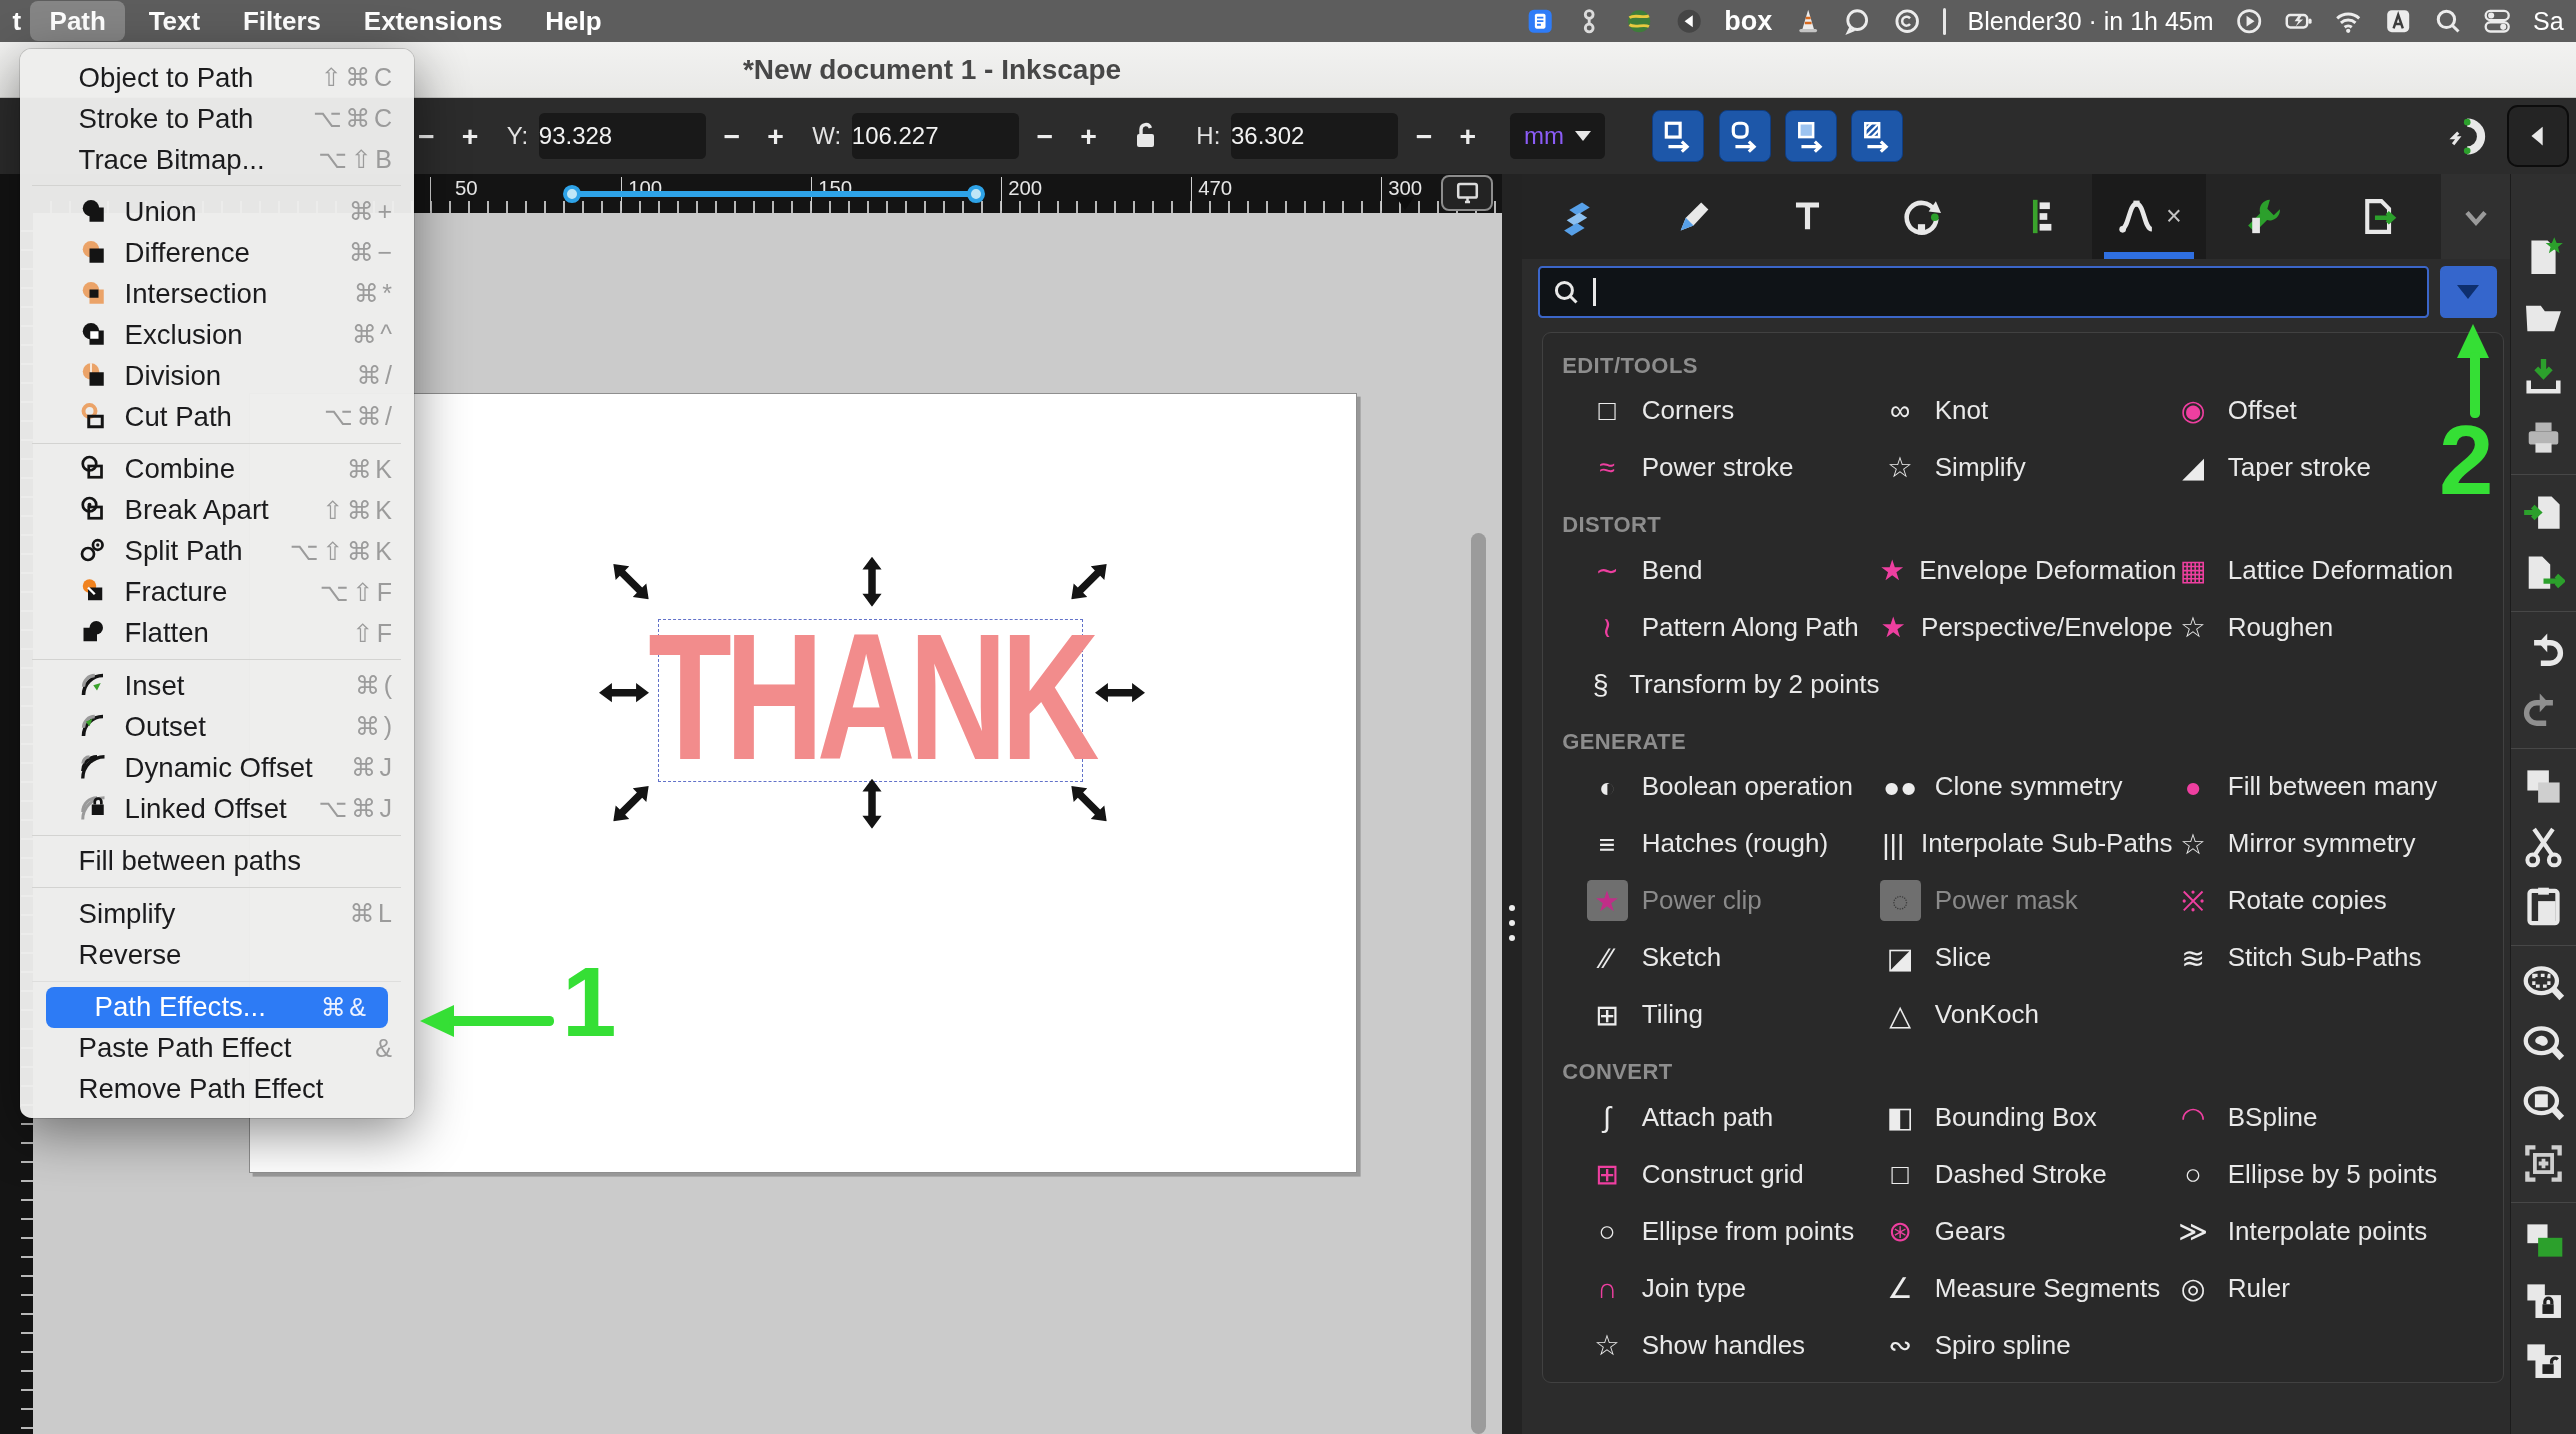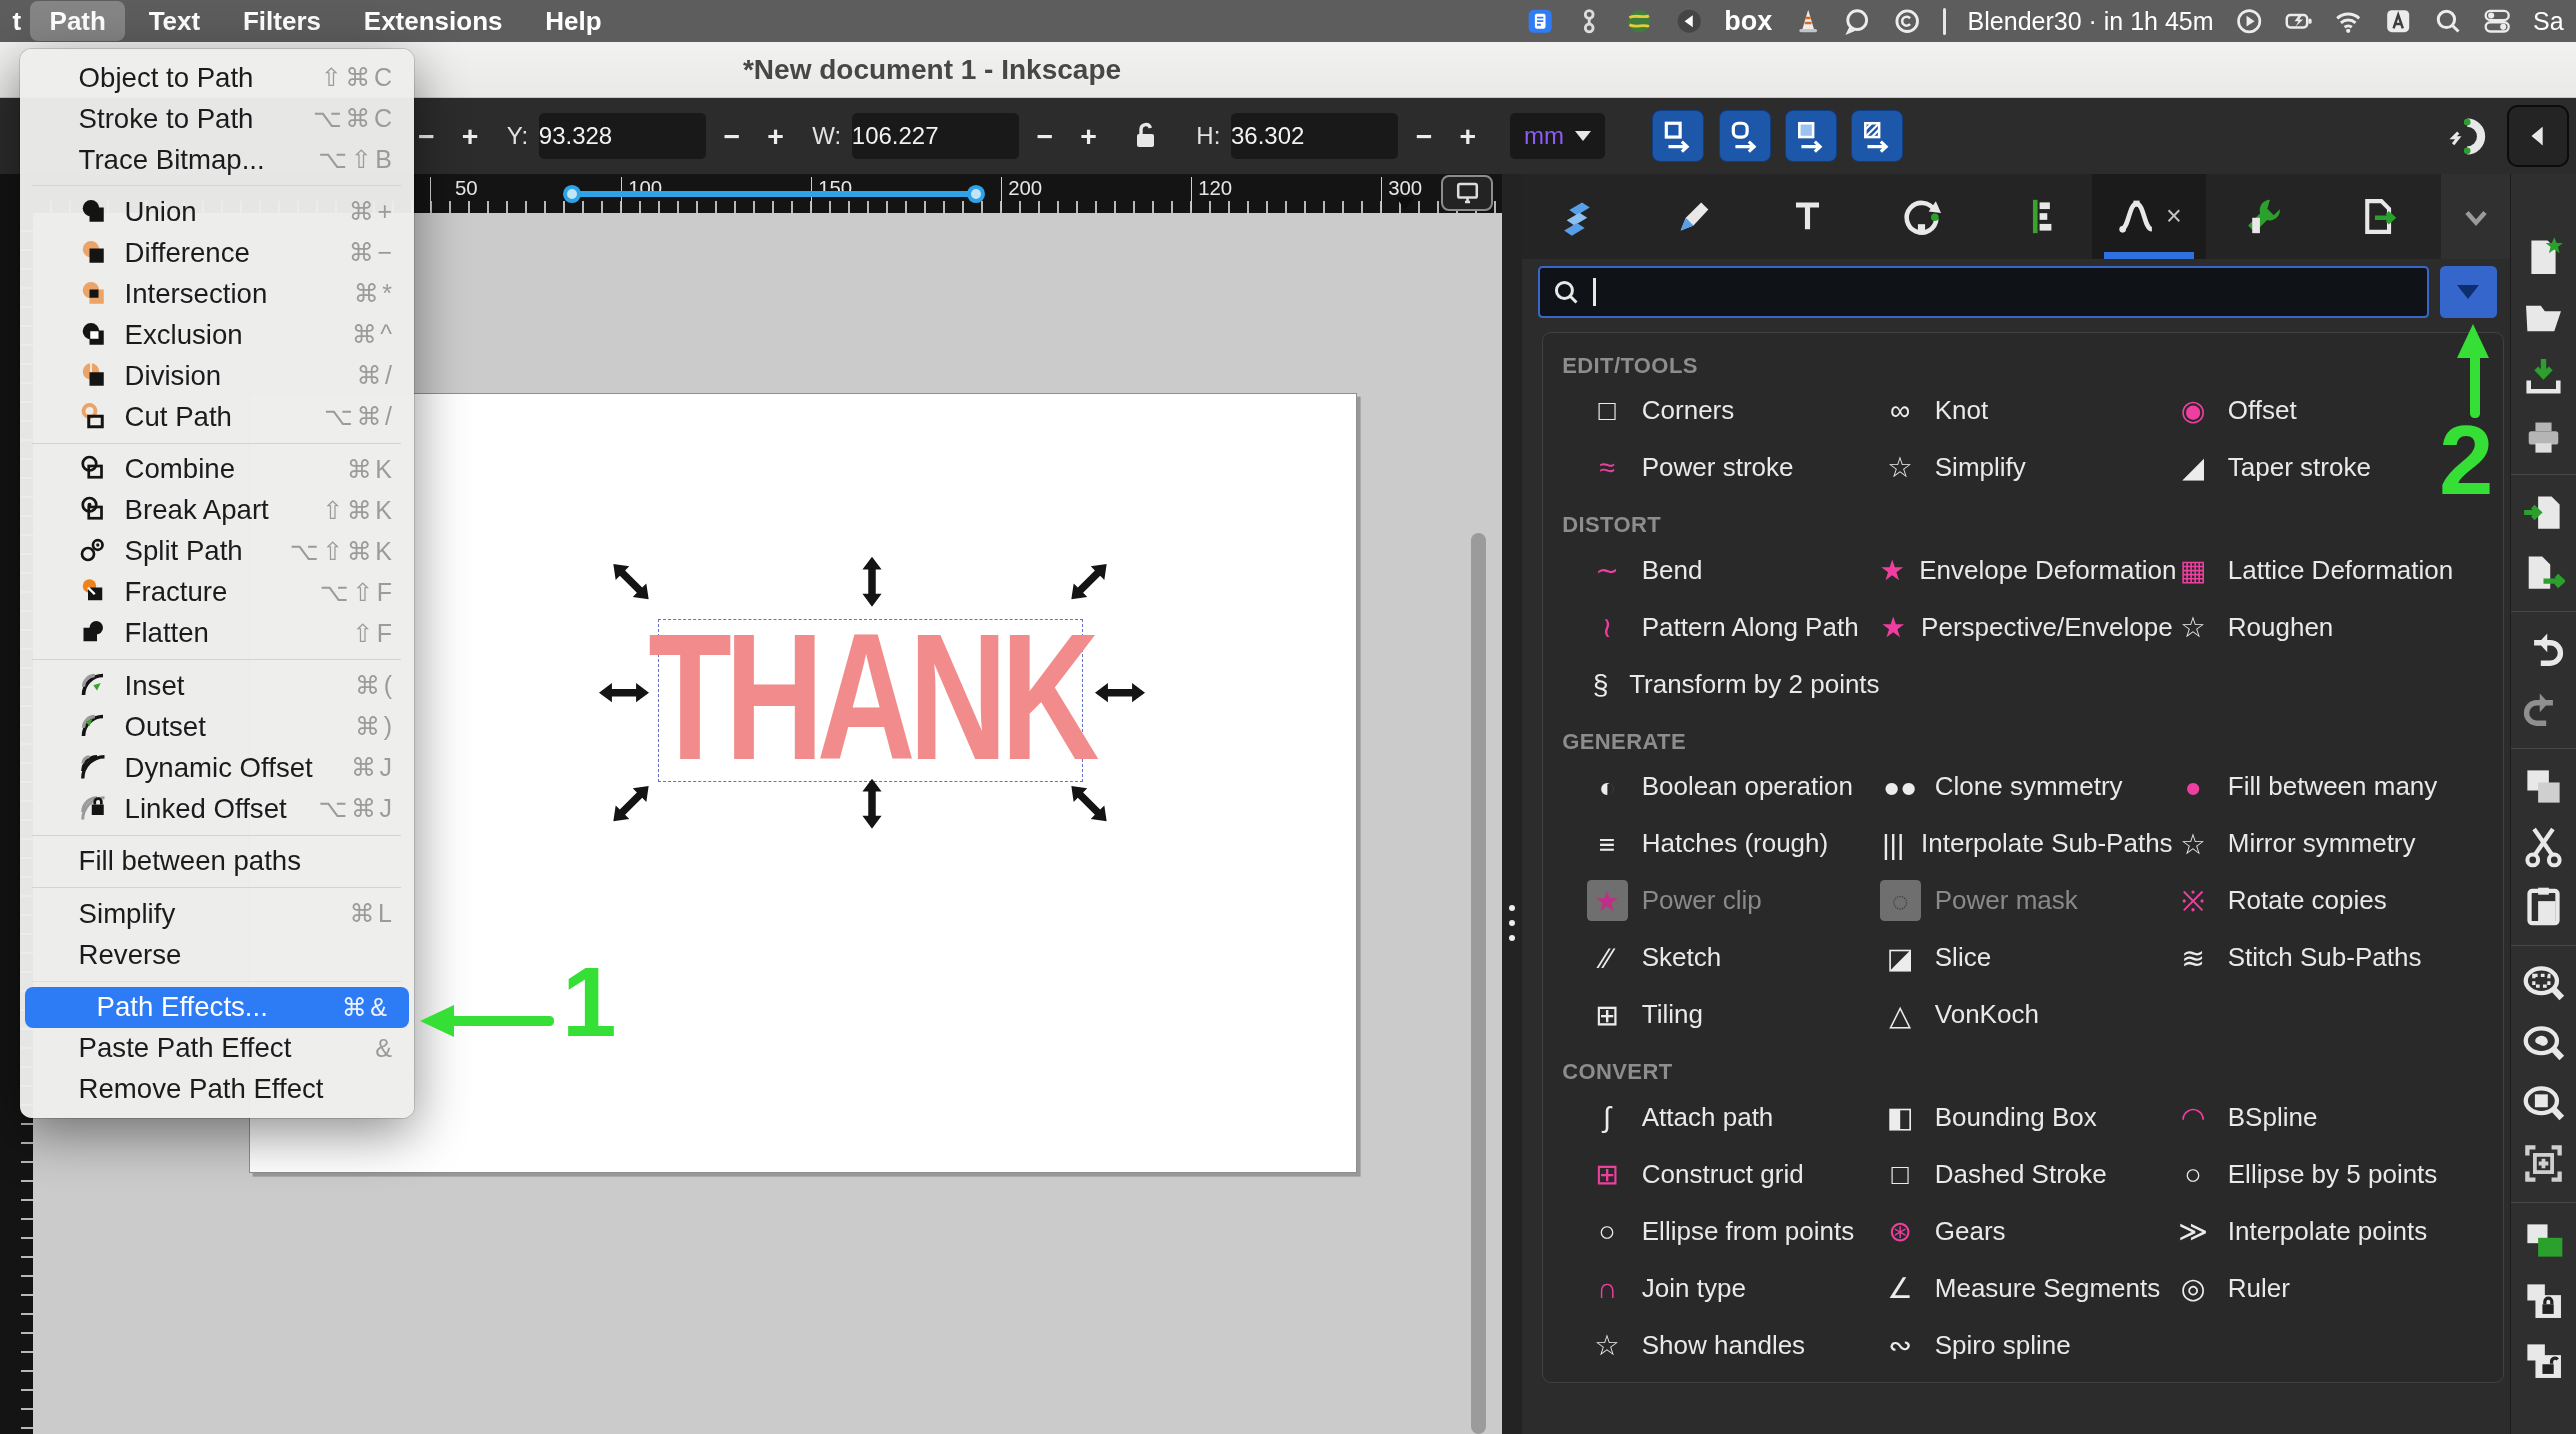--- a/index.html
+++ b/index.html
@@ -105,21 +105,21 @@
   .cmd-sep{width:66px;height:0.9px;background:#474747;margin:8px 0;}
 
   
   .dropdown{position:absolute;left:19.6px;top:49px;width:394px;background:rgba(237,237,236,.97);border-radius:11.6px;box-shadow:0 14.2px 53px rgba(0,0,0,.45),0 0 0 0.9px rgba(0,0,0,.14);padding:8px 0;z-index:60;}
   .mrow{height:41px;display:flex;align-items:center;padding:0 18px 0 59px;font-size:27.6px;color:#1b1b1d;white-space:nowrap;}
   .micon{width:30px;height:30px;margin-right:16px;flex:0 0 30px;}
   .micon svg{width:30px;height:30px;}
   .msc{margin-left:auto;color:#9b9b9b;font-size:25px;letter-spacing:3.6px;}
   .msep{height:0.9px;background:#d3d3d1;margin:5.3px 12.4px;}
   .msep.faint{background:#dededd;}
-  .mrow.hl{background:#2d7bf5;border-radius:8px;margin:0 5px;padding-left:72px;color:#ffffff;}
+  .mrow.hl{background:#2d7bf5;border-radius:8px;margin:0 26px;padding-left:49px;color:#ffffff;}
   .mrow.hl .msc{color:#eef3ff;}
 
   
   .annot{position:absolute;z-index:70;}
   .a1head{left:420px;top:1005px;width:0;height:0;border-top:16px solid transparent;border-bottom:16px solid transparent;border-right:34px solid #35df35;}
   .a1shaft{left:449px;top:1016px;width:105px;height:9.8px;background:#35df35;border-radius:4.4px;}
   .a1num{left:562px;top:953px;font-size:98px;font-weight:700;color:#35df35;line-height:1;}
   .a2head{left:2457px;top:324px;width:0;height:0;border-left:16px solid transparent;border-right:16px solid transparent;border-bottom:34px solid #35df35;}
   .a2shaft{left:2470px;top:352px;width:9.8px;height:66px;background:#35df35;border-radius:4.4px;}
   .a2num{left:2439px;top:411px;font-size:98px;font-weight:700;color:#35df35;line-height:1;}
@@ -319,21 +319,21 @@
     </div>
   </div>
 
   <div class="rulerbar">
     <div class="ticks"></div>
     <div id="ruler-nums">
         <div class="ruler-num" style="left: 397px; padding-left: 24px;">50</div>
         <div class="ruler-num" style="left: 588px;">100</div>
         <div class="ruler-num" style="left: 778px;">150</div>
         <div class="ruler-num" style="left: 968px;">200</div>
-        <div class="ruler-num" style="left: 1158px;">120</div>
+        <div class="ruler-num" style="left: 1158px;">470</div>
         <div class="ruler-num" style="left: 1348px;">300</div>
       </div>
     <div class="extent"></div>
     <div class="cursor-marker"></div>
     <div class="monitor-btn" id="monitor-btn">
         <svg viewBox="0 0 16 16">
           <rect x="2.5" y="3" width="11" height="8" rx="1" fill="none" stroke="#dcdcdc" stroke-width="1.5"></rect>
           <path d="M6.5 13.6h3M8 11v2.6" stroke="#dcdcdc" stroke-width="1.5"></path>
         </svg>
       </div>

